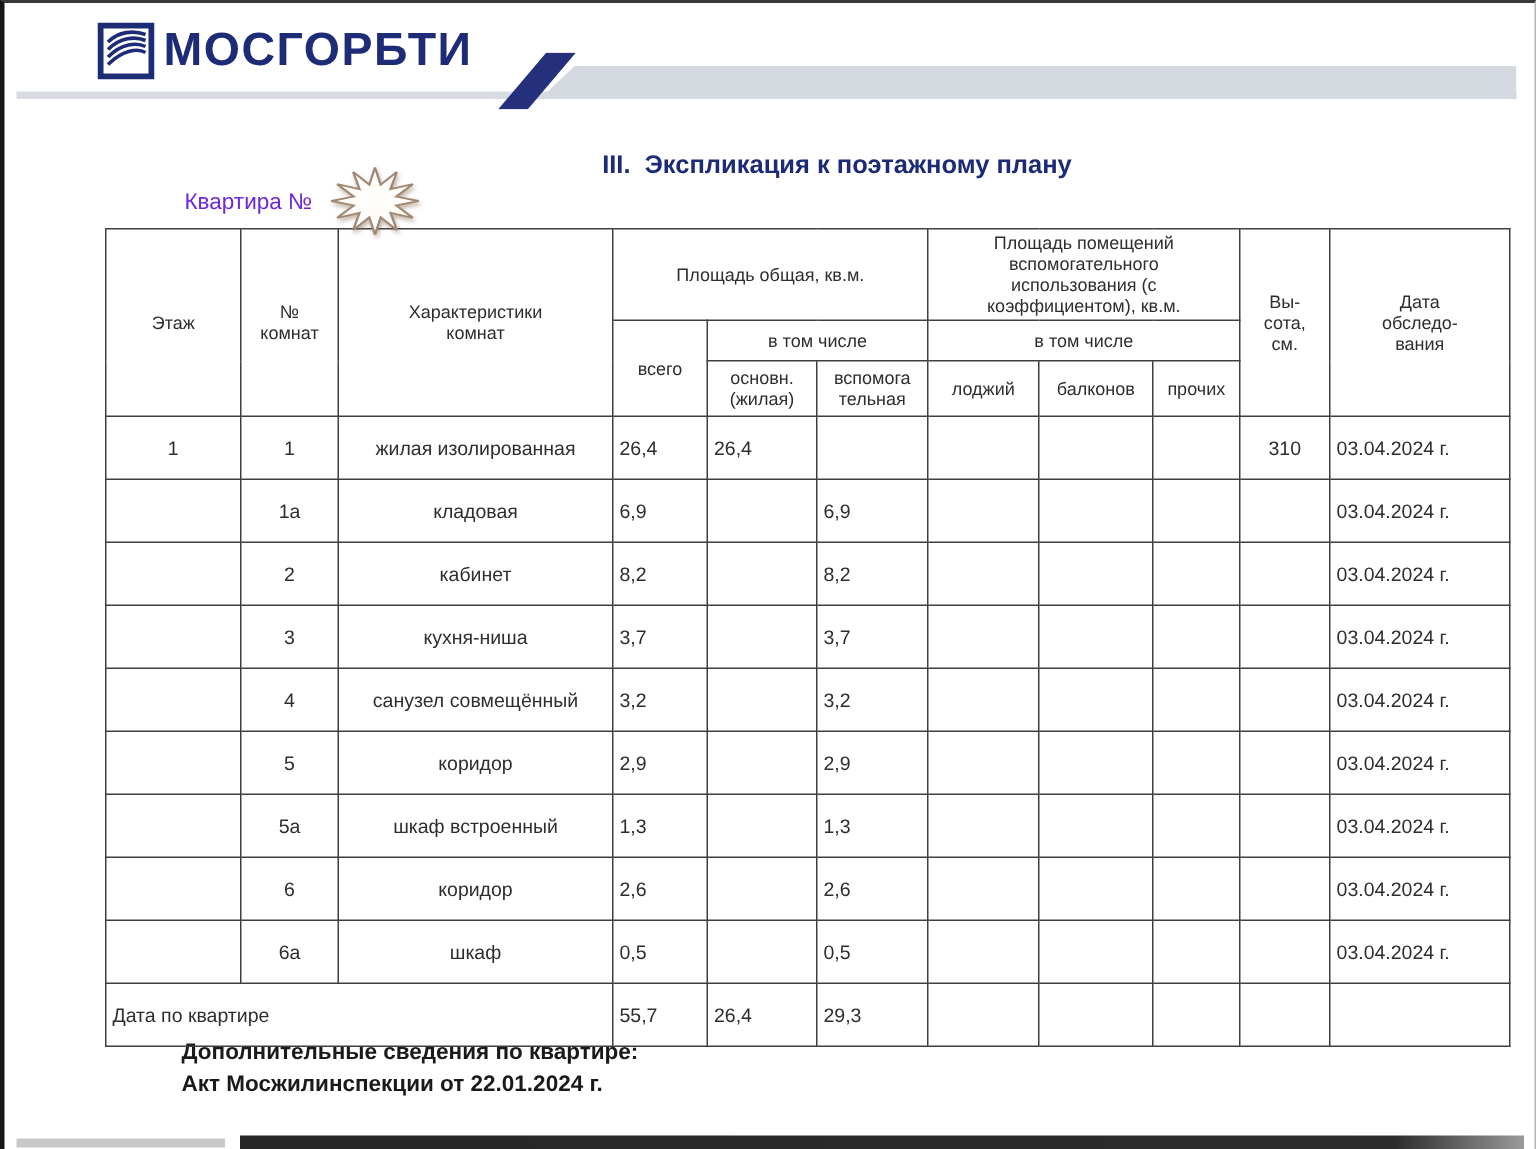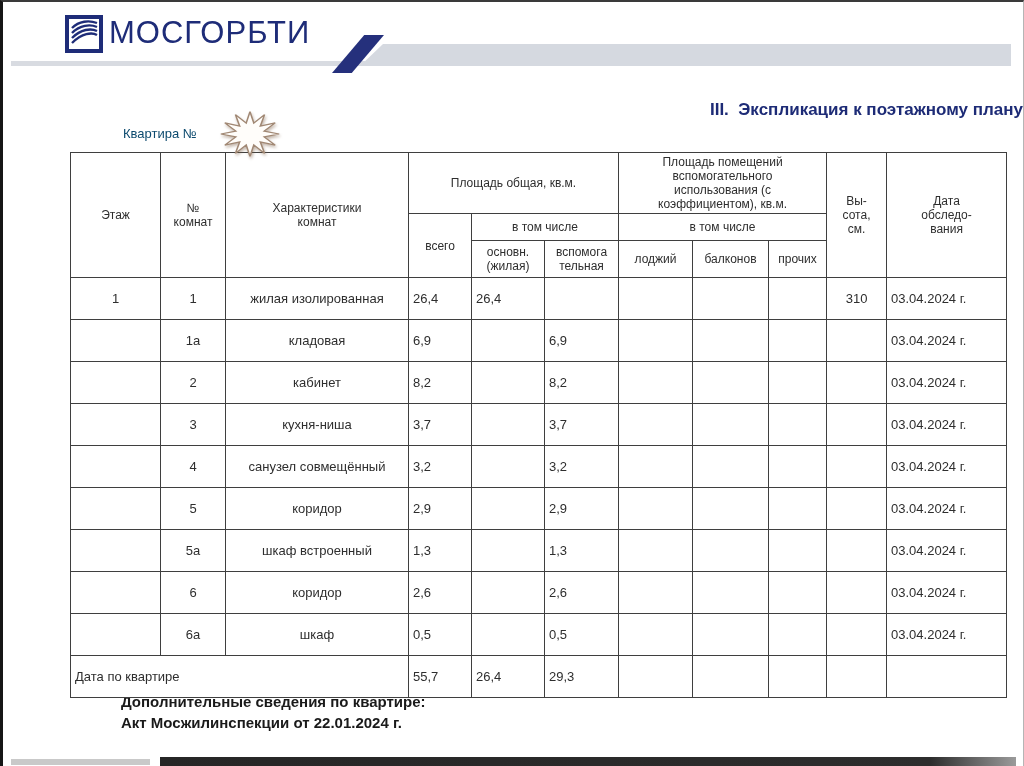--- a/index.html
+++ b/index.html
@@ -5,38 +5,38 @@
   html,body{margin:0;padding:0;background:#e8e8e8;}
   .page{
     position:relative; width:1024px; height:766px; background:#ffffff;
     box-sizing:border-box; overflow:hidden;
     border-left:3px solid #161616; border-top:2px solid #3a3a3a; border-right:1px solid #b5b5b5;
     font-family:"Liberation Sans","DejaVu Sans",sans-serif; color:#222;
   }
   
   .logo-icon{position:absolute; left:62px; top:13px; width:38px; height:38px;}
   .brand-text{
-    position:absolute; left:106px; top:13px; font-size:31px; font-weight:normal;
+    position:absolute; left:106px; top:13px; font-size:31px; font-weight:bold;
     color:#1e2c78; letter-spacing:1px; white-space:nowrap;
   }
   .rule-thin{position:absolute; left:8px; top:59px; width:1000px; height:5px; background:#d8dbe1;}
   .band{
     position:absolute; left:357px; top:42px; width:651px; height:22px; background:#d5d9e0;
     clip-path:polygon(23px 0,100% 0,100% 100%,0 100%);
   }
   .slash{
     position:absolute; left:329px; top:33px; width:52px; height:38px; background:#25307c;
     clip-path:polygon(62% 0,100% 0,38% 100%,0 100%);
   }
   
   .doc-title{
-    position:absolute; left:90px; right:0; top:98px; text-align:right;
+    position:absolute; left:90px; right:0; top:98px; text-align:center;
     font-size:17px; font-weight:bold; color:#1d2b76; white-space:pre;
   }
-  .apt-label{position:absolute; left:120px; top:124px; font-size:13px; color:#0c4a6e;}
+  .apt-label{position:absolute; left:120px; top:124px; font-size:15px; color:#6d28d9;}
   .starburst{position:absolute; left:210px; top:105px; width:74px; height:54px; z-index:5;
     filter:drop-shadow(1px 2px 1.5px rgba(125,95,70,.45));}
   
   table.expl{
     position:absolute; left:67px; top:150px; width:936px;
     border-collapse:collapse; table-layout:fixed; z-index:2;
   }
   table.expl th, table.expl td{
     border:1px solid #3f3f3f; padding:1px 4px; font-weight:normal; color:#2e2e2e;
     overflow:hidden;

